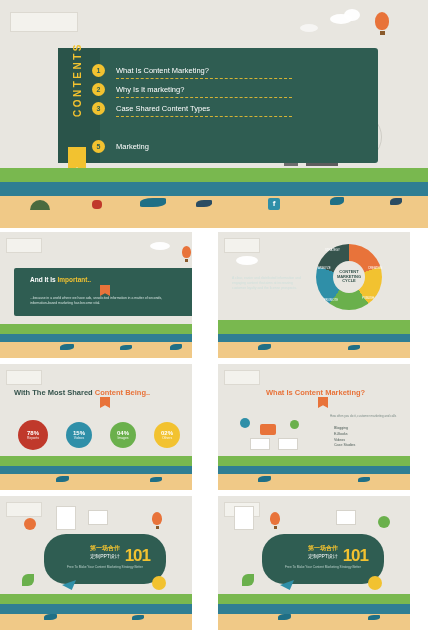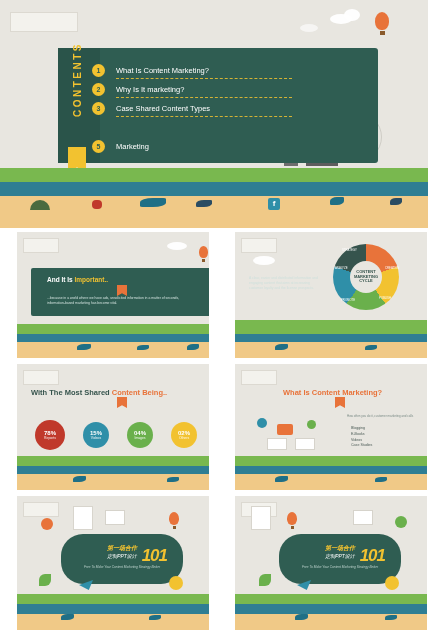--- a/index.html
+++ b/index.html
@@ -48,21 +48,21 @@
   .spiral{position:absolute;background:#cfcdc6;border-radius:2px;}
   .balloon{position:absolute;}
   .balloon .bal{width:14px;height:18px;border-radius:50% 50% 45% 45%;background:#e8733a;}
   .balloon .basket{width:5px;height:4px;background:#8a5a2b;margin:1px auto 0;}
   .cloud{position:absolute;background:#ffffff;border-radius:50%;opacity:.95;}
   .ferris{position:absolute;border:1px solid #cfcdc6;border-radius:50%;}
   .building{position:absolute;background:#6f6f6f;}
   .fish{position:absolute;background:#1f6f86;border-radius:50% 10% 50% 10%;}
 
   
-  .half{position:absolute;width:192px;height:126px;background:#e8e6e0;overflow:hidden;margin-left:17px;}
+  .half{position:absolute;width:192px;height:126px;background:#e8e6e0;overflow:hidden;}
   .half .tabm{position:absolute;left:6px;top:6px;width:34px;height:13px;background:#f3f2ed;border:1px solid #dcd9d1;}
   .half-title{position:absolute;left:14px;top:26px;font-size:7.5px;color:#36544d;font-weight:bold;}
   .half-title .hl{color:#e8733a;}
   .green-box{position:absolute;background:#2f5d52;border-radius:2px;}
   .mini-txt{font-size:3.4px;color:#cfe0dc;line-height:1.5;}
 
   .donut{position:absolute;width:66px;height:66px;border-radius:50%;}
   .donut .hole{position:absolute;left:17px;top:17px;width:32px;height:32px;border-radius:50%;background:#e8e6e0;
     display:flex;align-items:center;justify-content:center;text-align:center;}
   .donut .hole span{font-size:4px;color:#36544d;font-weight:bold;line-height:1.1;}
@@ -71,21 +71,21 @@
        display:flex;flex-direction:column;align-items:center;justify-content:center;}
   .pct b{font-size:6px;line-height:1;}
   .pct i{font-style:normal;font-size:3.4px;opacity:.9;}
 
   .bookmark{position:absolute;width:13px;height:15px;background:#e8733a;
     clip-path:polygon(0 0,100% 0,100% 100%,50% 76%,0 100%);}
 
   .bullet-list{position:absolute;font-size:3.6px;color:#4a5a55;line-height:1.6;}
 
   
-  .cloudcard{position:absolute;background:#2f5d52;border-radius:22px;font-style:italic;}
+  .cloudcard{position:absolute;background:#2f5d52;border-radius:22px;}
   .cloudcard .t1{position:absolute;left:0;right:0;top:10px;text-align:center;color:#f2c230;font-size:6px;font-weight:bold;}
   .cloudcard .t2{position:absolute;left:0;right:0;top:19px;text-align:center;color:#ffffff;font-size:5px;}
   .cloudcard .big{position:absolute;right:16px;top:12px;color:#f2c230;font-size:17px;font-weight:bold;letter-spacing:-1px;}
   .cloudcard .t3{position:absolute;left:0;right:0;top:31px;text-align:center;color:#bcd2cc;font-size:3.2px;line-height:1.5;}
 
   .bulb{position:absolute;width:14px;height:14px;border-radius:50%;background:#f2c230;}
   .leaf{position:absolute;background:#6ab04c;border-radius:50% 0 50% 0;}
   .paper{position:absolute;background:#ffffff;border:1px solid #d8d5cd;}
   .sep{position:absolute;background:#ffffff;}
 

